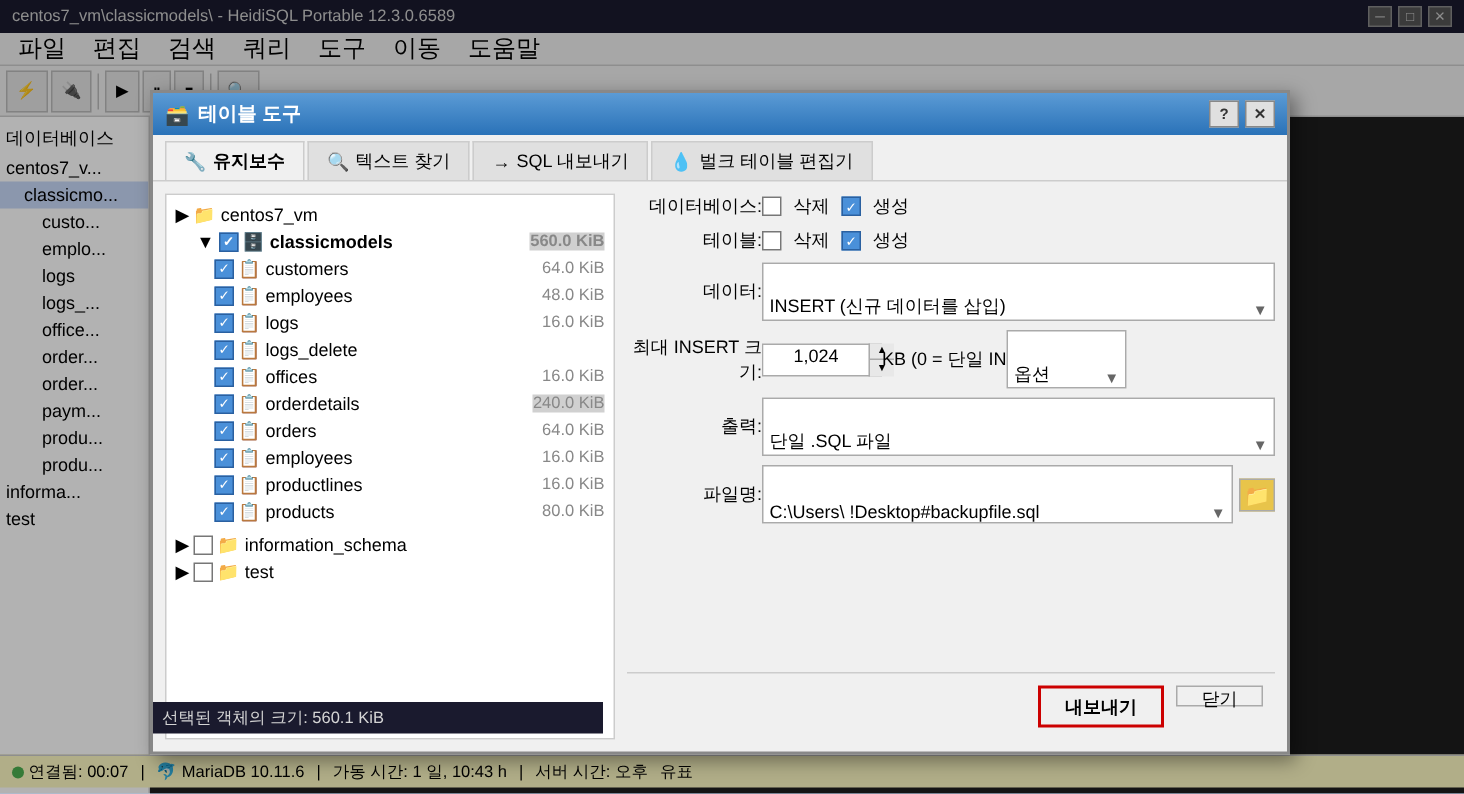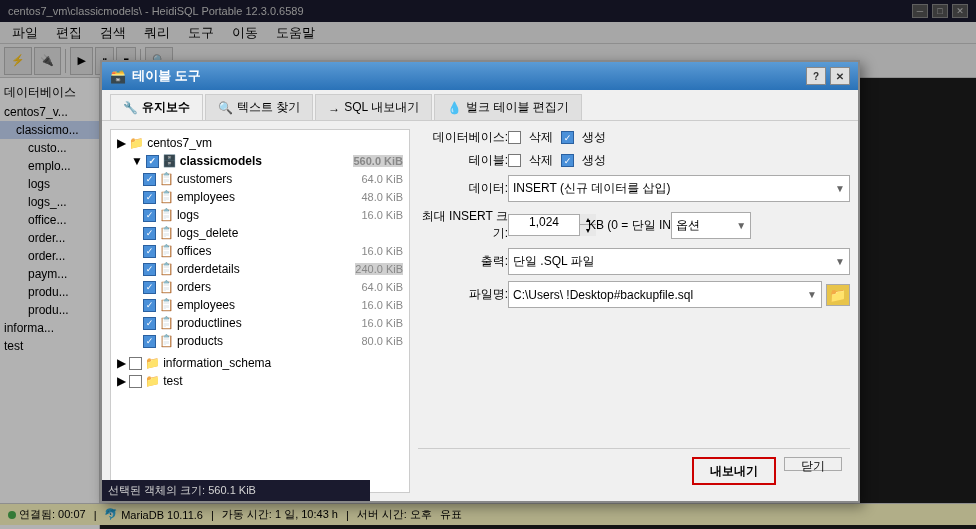--- a/index.html
+++ b/index.html
@@ -46,21 +46,21 @@
       background: #f0f0f0;
       height: 22px;
       display: flex;
       align-items: center;
       padding: 0 4px;
       gap: 2px;
       border-bottom: 1px solid #ccc;
     }
     .menu-item {
       padding: 2px 8px;
-      font-size: 13px;
+      font-size: 16px;
       cursor: pointer;
       white-space: nowrap;
     }
 
     
     .toolbar {
       background: #f0f0f0;
       height: 34px;
       display: flex;
       align-items: center;
@@ -324,27 +324,27 @@
       gap: 0;
     }
     .form-label {
       width: 90px;
       font-size: 12px;
       text-align: right;
       flex-shrink: 0;
     }
     .form-select {
       flex: 1;
-      height: 27px;
+      height: 39px;
       border: 1px solid #aaa;
       background: white;
       font-size: 12px;
       padding: 0 4px;
       display: flex;
-      align-items: center;
+      align-items: flex-end;
       justify-content: space-between;
       cursor: pointer;
     }
     .form-select-arrow {
       font-size: 10px;
       color: #666;
     }
     .form-checkbox-row {
       display: flex;
       align-items: center;
@@ -670,21 +670,21 @@
           <span>📁</span>
           <span>information_schema</span>
         </div>
         <div class="modal-tree-item">
           <span>▶</span>
           <div class="checkbox"></div>
           <span>📁</span>
           <span>test</span>
         </div>
 
-        <div style="margin-top: auto; background:#1a1a2e; color:#d4d4d4; padding:3px 6px; font-size:11px; position:absolute; bottom:0; left:0; width:268px;">
+        <div style="margin-top: auto; background:#1a1a2e; color:#d4d4d4; padding:3px 6px; font-size:11px; position:absolute; bottom:12px; left:0; width:300px;">
           <span>선택된 객체의 크기: 560.1 KiB</span>
         </div>
       </div>
 
       <div class="modal-form">
 
         <div class="form-row">
           <span class="form-label">데이터베이스:</span>
           <div class="form-checkbox-row">
             <div class="checkbox"></div>

